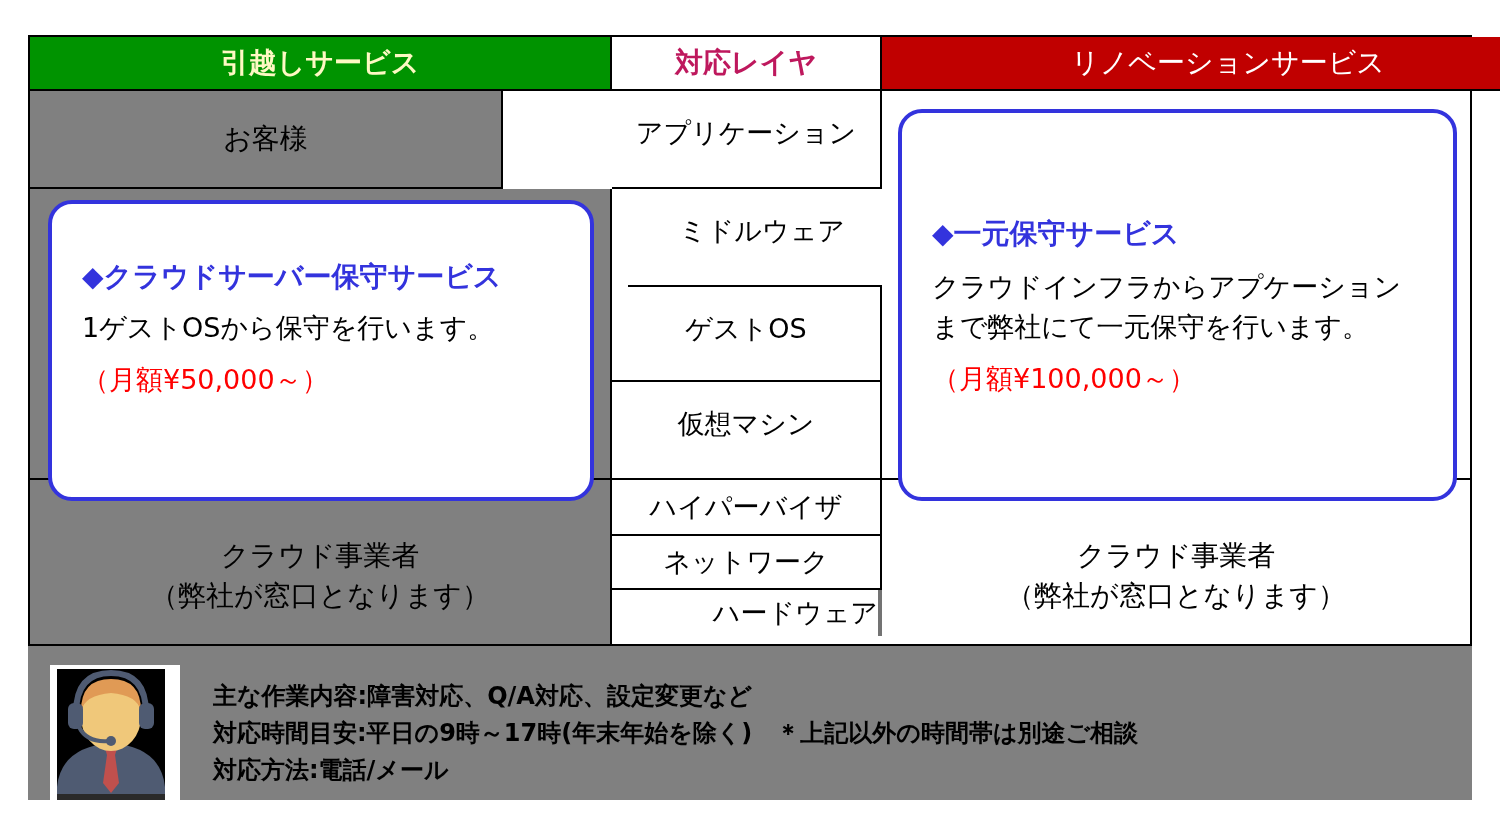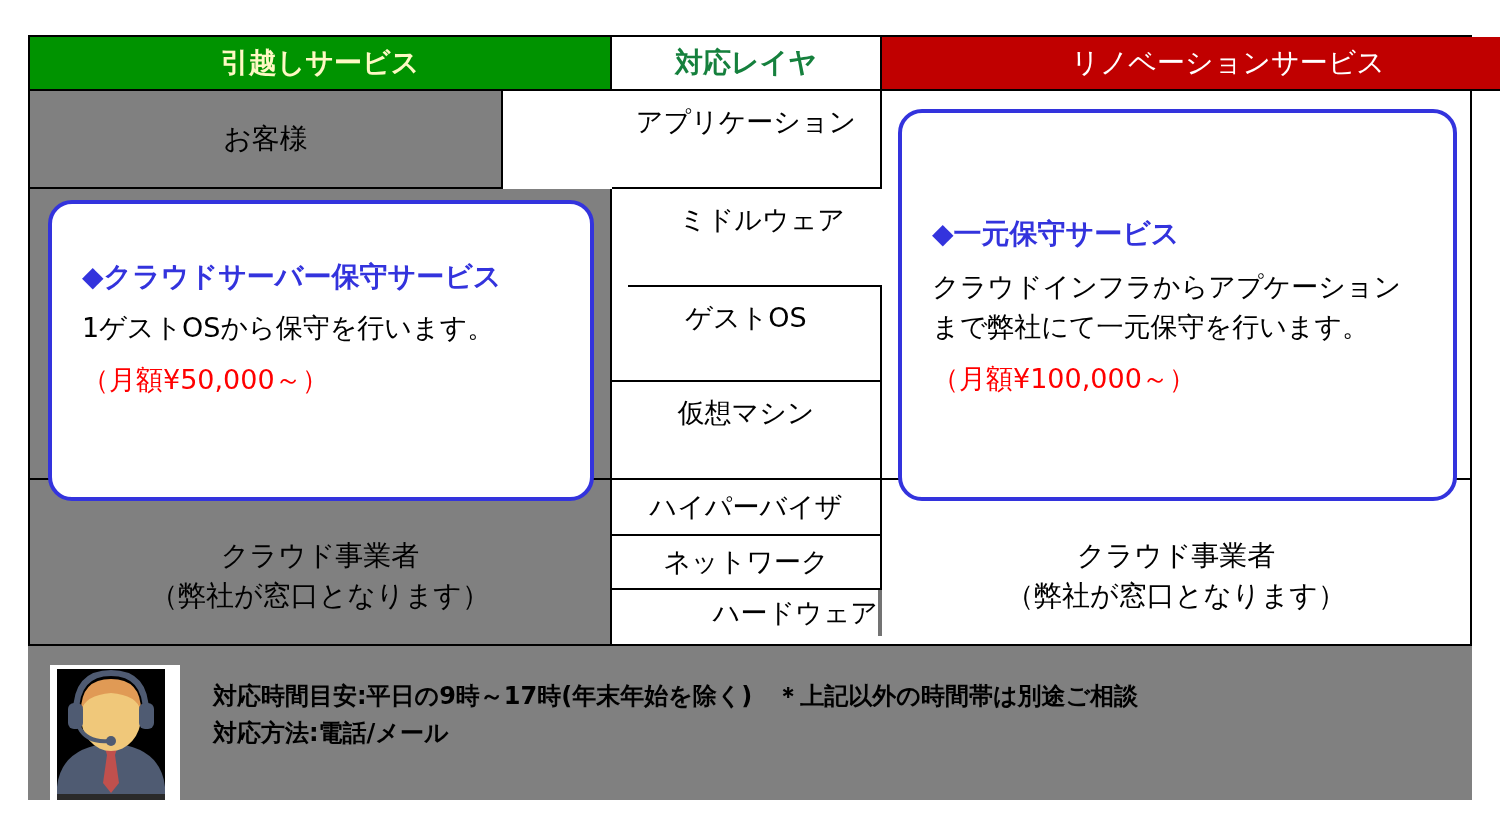--- a/index.html
+++ b/index.html
@@ -3,25 +3,25 @@
 <meta charset="utf-8">
 <style>
   html, body { margin:0; padding:0; background:#ffffff; }
   body { width:1500px; height:827px; position:relative; overflow:hidden;
          font-family:"DejaVu Sans","Liberation Sans",sans-serif; color:#000; }
   .abs { position:absolute; box-sizing:border-box; }
   .cell { display:flex; align-items:center; justify-content:center; text-align:center; }
   .hdr { font-size:28px; font-weight:bold; }
   .hdr-green { background:#009300; color:#fef9c3; font-weight:bold; }
   .hdr-red { background:#c00000; color:#fff; font-weight:normal; }
-  .hdr-mid { background:#fff; color:#15803d; }
+  .hdr-mid { background:#fff; color:#be185d; }
   .gray { background:#808080; }
   .white { background:#fff; }
   .layer { font-size:27px; display:flex; justify-content:center; text-align:center; }
-  .layer.top { align-items:flex-start; padding-top:13px; }
+  .layer.top { align-items:flex-start; padding-top:24px; }
   .layer.mid { align-items:center; }
   .big-text { font-size:28px; line-height:40px; }
   .bubble { background:#fff; border:4px solid #3333dd; border-radius:24px; padding:0 30px; }
   .bubble-title { color:#3333dd; font-weight:bold; font-size:28px; }
   .bubble-desc { font-size:27px; line-height:40px; color:#000; }
   .bubble-price { font-size:27px; color:#ff0000; }
   .panel { background:#808080; }
   .panel-line { font-size:24px; font-weight:bold; line-height:37px; color:#000; white-space:pre; }
 </style>
 </head>
@@ -96,15 +96,16 @@
     <path d="M24 42 Q24 10 54 10 Q84 10 84 42 Q80 26 54 24 Q28 26 24 42 Z" fill="#e09a55"></path>
     <path d="M19 44 Q19 4 54 4 Q89 4 89 44" fill="none" stroke="#4f5b72" stroke-width="6"></path>
     <rect x="11" y="34" width="15" height="26" rx="6" fill="#4f5b72"></rect>
     <rect x="82" y="34" width="15" height="26" rx="6" fill="#4f5b72"></rect>
     <path d="M22 58 Q30 74 52 72" fill="none" stroke="#4f5b72" stroke-width="4"></path>
     <circle cx="54" cy="72" r="5" fill="#4f5b72"></circle>
   </svg>
 </div>
 
 <div class="abs" style="left:213px; top:678px; width:1240px;">
+  <div class="panel-line">主な作業内容:障害対応、Q/A対応、設定変更など</div>
   <div class="panel-line">対応時間目安:平日の9時～17時(年末年始を除く)　＊上記以外の時間帯は別途ご相談</div>
   <div class="panel-line">対応方法:電話/メール</div>
 </div>
 
 </body></html>

